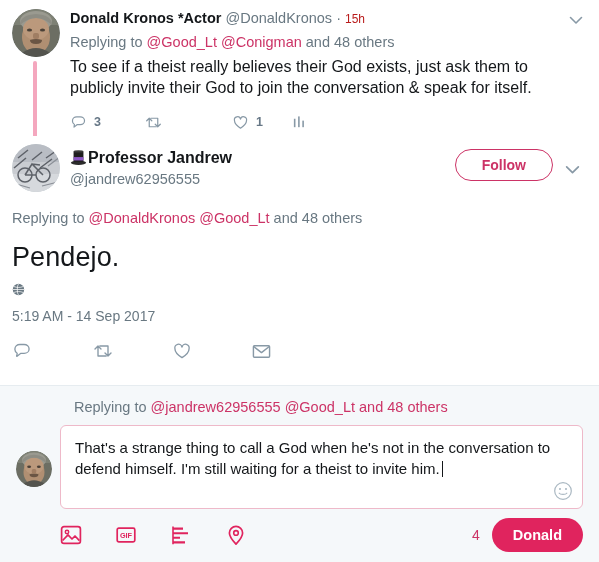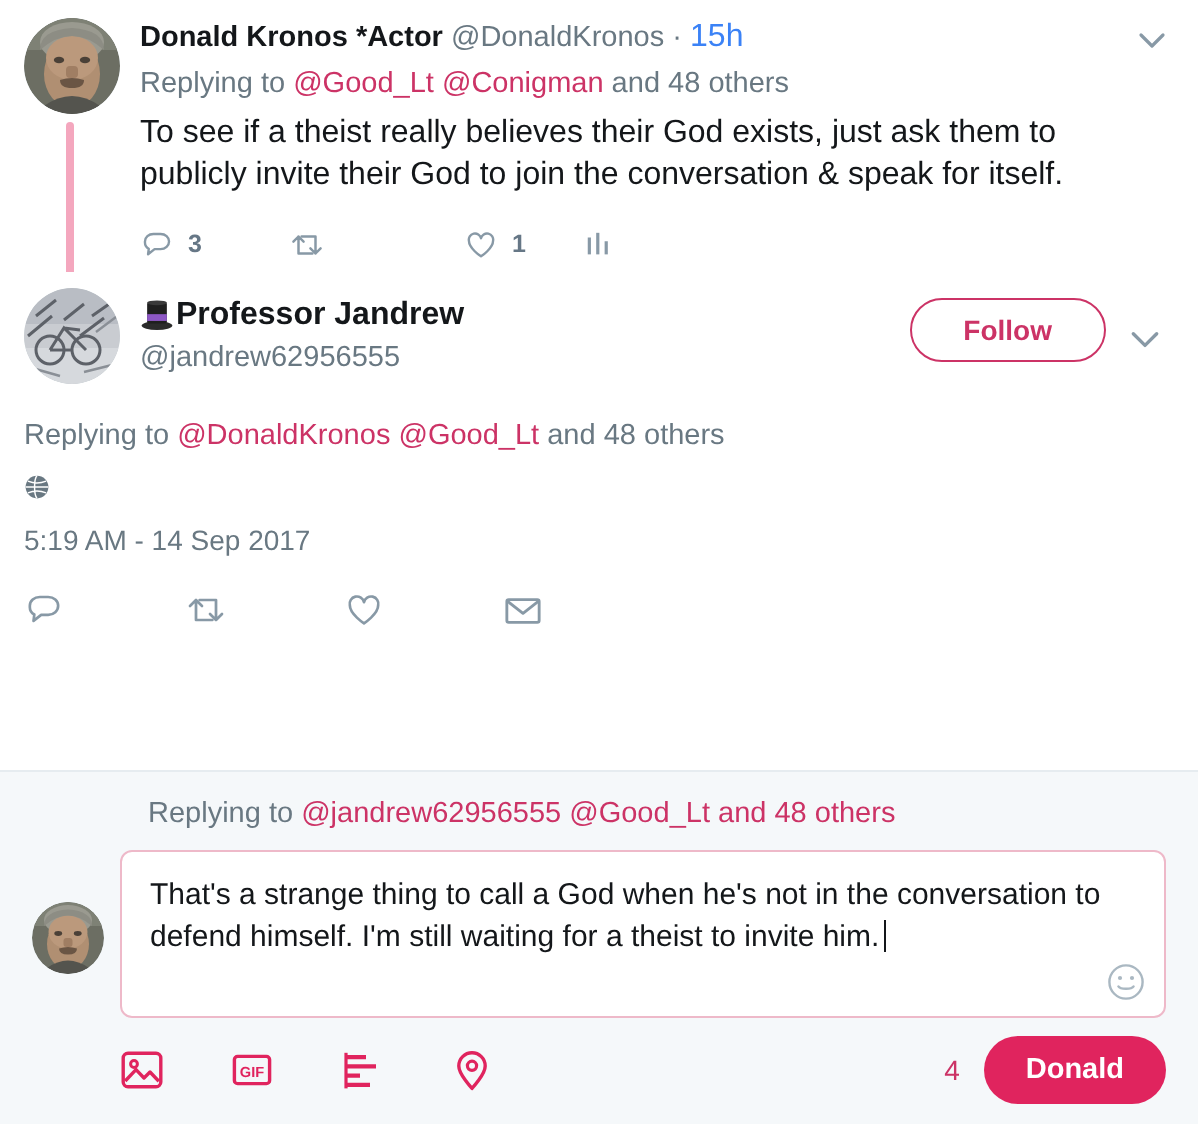--- a/index.html
+++ b/index.html
@@ -68,21 +68,21 @@
     white-space: nowrap;
     overflow: hidden;
   }
   .tw-name {
     font-weight: bold;
     color: #14171a;
     font-size: 14.5px;
   }
   .tw-handle { color: #697882; font-size: 14.5px; }
   .tw-sep { color: #697882; font-size: 14.5px; }
-  .tw-time { color: #3b82f6; font-size: 16px; }
+  .tw-time { color: #b91c1c; font-size: 12px; }
 
   .replying-line {
     font-size: 14.5px;
     line-height: 20px;
     color: #697882;
     margin-top: 3px;
   }
 
   .tw-text {
     font-size: 16px;
@@ -473,20 +473,21 @@
         <svg width="17" height="17" viewBox="0 0 16 16">
           <path d="M2.5 5.5 L8 11 L13.5 5.5" fill="none" stroke="#8899a6" stroke-width="1.6" stroke-linecap="round" stroke-linejoin="round"></path>
         </svg>
       </div>
     </div>
 
     <div class="main-replying">
       <span>Replying to </span><a class="mention">@DonaldKronos</a> <a class="mention">@Good_Lt</a><span> and 48 others</span>
     </div>
 
+    <div class="main-text">Pendejo.</div>
 
     <div class="translate-row">
       <svg class="globe" width="13" height="13" viewBox="0 0 16 16">
         <circle cx="8" cy="8" r="7" fill="#697882"></circle>
         <path d="M8 1c-2 2.3-2 11.7 0 14M1.2 8h13.6M2.4 4.4c3.4 1.4 7.8 1.4 11.2 0M2.4 11.6c3.4-1.4 7.8-1.4 11.2 0" fill="none" stroke="#ffffff" stroke-width="0.9"></path>
       </svg>
     </div>
 
     <div class="timestamp">5:19 AM - 14 Sep 2017</div>
 

